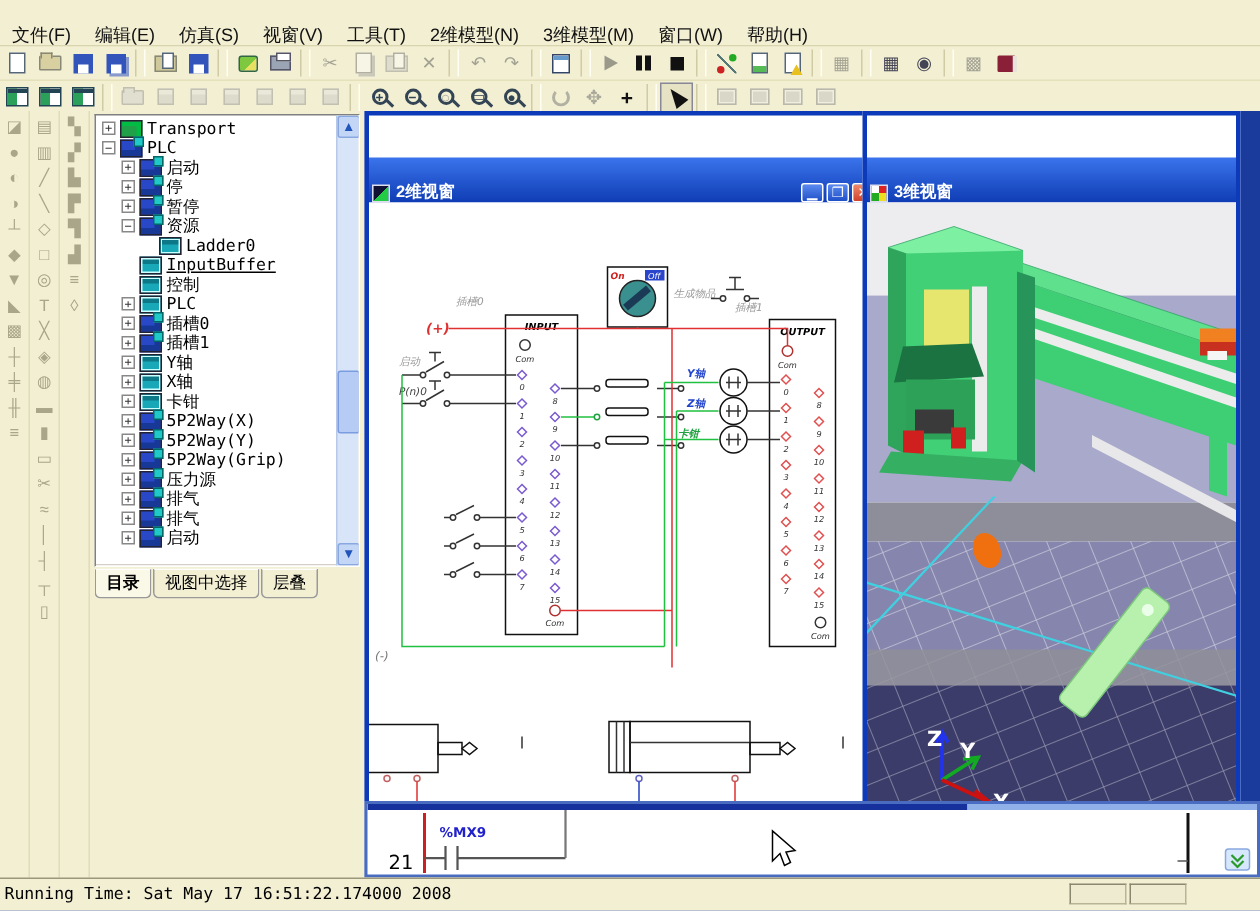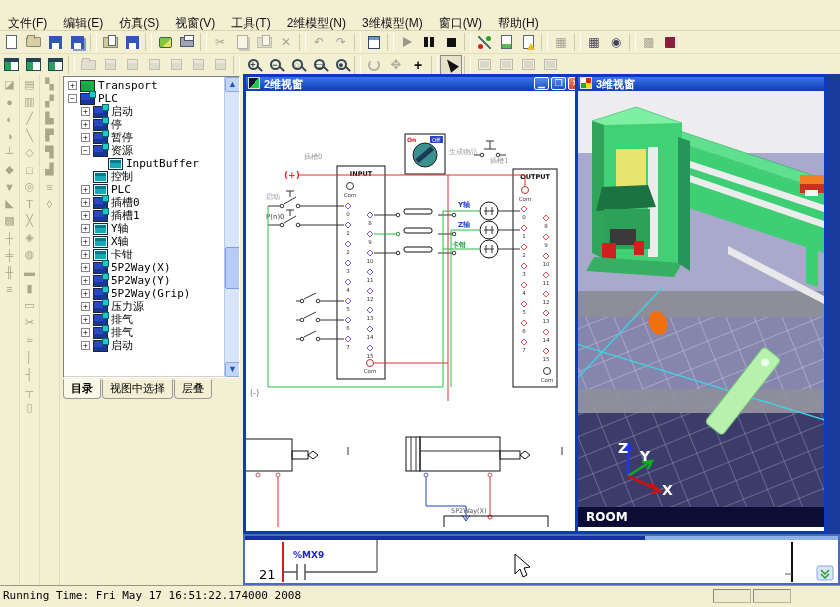--- a/index.html
+++ b/index.html
@@ -87,21 +87,21 @@
   #sb-thumb { position:absolute; left:0; top:170px; width:15px; height:42px; background:#b6ccf4; border:1px solid #7a9ce0; border-radius:2px; }
   
   #tree-tabs { position:absolute; left:3px; top:305px; display:flex; }
   .ttab { padding:1px 7px 2px; font-size:11px; background:#f2efd3; border:1px solid #999;
     border-top:1px solid #fff; border-radius:0 0 4px 4px; margin-right:1px; color:#000; }
   .ttab.active { background:#faf8e6; font-weight:bold; }
 
   
   #mdi { position:absolute; left:243px; top:74px; width:597px; height:511px; background:#1a3a9c; }
   .win { position:absolute; border:3px solid #0d3ab8; background:#fff; }
-  .wtitle { height:14px; background:linear-gradient(180deg,#3a74ec,#0f3cb4); display:flex; align-items:flex-start; padding:0 2px; }
+  .wtitle { height:30px; background:linear-gradient(180deg,#3a74ec,#0f3cb4); display:flex; align-items:flex-end; padding:0 2px;margin-top:28px; }
   .wicon { width:12px; height:12px; margin-right:4px; border:1px solid #dde; }
   .wicon-2d { background:linear-gradient(135deg,#113 50%,#2c4 50%); }
   .wicon-3d { background:conic-gradient(#d22 0 25%,#ed2 0 50%,#2a2 0 75%,#fff 0); }
   .wtext { color:#fff; font-weight:bold; font-size:11px; flex:1; white-space:nowrap; }
   .wbtns { display:flex; gap:2px; }
   .wb { width:15px; height:13px; border:1px solid #fff; border-radius:2px; background:linear-gradient(180deg,#5a8af0,#2050c8); color:#fff; font-size:9px; line-height:11px; text-align:center; }
   .wb.close { background:linear-gradient(180deg,#ef8a6a,#d0432a); }
   #win2d { left:0; top:0; width:345px; height:460px; }
   #win3d { left:332px; top:0; width:252px; height:460px; }
   .wclient { position:relative; overflow:hidden; background:#fff; }
@@ -385,21 +385,26 @@
           <div class="trow" style="padding-left: 17px;">
             <span class="texp">+</span>
             <span class="ti ti-module"></span>
             <span>暂停</span>
           </div>
           <div class="trow" style="padding-left: 17px;">
             <span class="texp">−</span>
             <span class="ti ti-module"></span>
             <span>资源</span>
           </div>
-          <div class="trow" style="padding-left: 32px;">
+          <div class="trow" style="padding-left: 30px;">
+            <span class="texp-sp"></span>
+            <span class="ti ti-grid"></span>
+            <span>Ladder0</span>
+          </div>
+          <div class="trow" style="padding-left: 17px; text-decoration: underline;">
             <span class="texp-sp"></span>
             <span class="ti ti-grid"></span>
             <span>InputBuffer</span>
           </div>
           <div class="trow" style="padding-left: 17px;">
             <span class="texp-sp"></span>
             <span class="ti ti-grid"></span>
             <span>控制</span>
           </div>
           <div class="trow" style="padding-left: 17px;">
@@ -486,21 +491,21 @@
     <div id="win2d" class="win">
       <div class="wtitle">
         <span class="wicon wicon-2d"></span>
         <span class="wtext">2维视窗</span>
         <span class="wbtns">
           <span class="wb">▁</span>
           <span class="wb">❒</span>
           <span class="wb close">✕</span>
         </span>
       </div>
-      <div class="wclient" style="height:436px;">
+      <div class="wclient" style="height:436px;font-style:italic;">
         <svg width="339" height="436" viewBox="0 0 339 436">
 
           <g>
             <rect x="159" y="43" width="40" height="40" class="blk"></rect>
             <circle cx="179" cy="64" r="12" fill="#3a8f8f" stroke="#222"></circle>
             <rect x="169" y="61" width="20" height="5" fill="#1b3a55" transform="rotate(-40 179 64)"></rect>
             <text x="161" y="51" font-size="6" fill="#d02020" font-weight="bold">On</text>
             <rect x="184" y="45" width="13" height="7" fill="#2a44cc"></rect>
             <text x="186" y="51" font-size="5.5" fill="#fff">Off</text>
           </g>
@@ -784,18 +789,18 @@
         <polygon points="270,18 270,38 275,33 278,41 282,39 279,32 285,31" fill="#fff" stroke="#000"></polygon>
         <g>
           <rect x="572" y="30" width="16" height="14" rx="2" fill="#d8e8fc" stroke="#89a8e0"></rect>
           <path d="M576,34 l4,4 l4,-4 M576,38 l4,4 l4,-4" stroke="#2a9a2a" stroke-width="1.5" fill="none"></path>
         </g>
       </svg>
     </div>
   </div>
 
   <div id="statusbar">
-    <span id="status-text">Running Time: Fri May 17 16:51:22.174000 2008</span>
+    <span id="status-text">Running Time: Sat May 17 16:51:22.174000 2008</span>
     <span class="sbox" style="left:713px;"></span>
     <span class="sbox" style="left:753px;"></span>
   </div>
 
 </div>
 
 </body></html>

